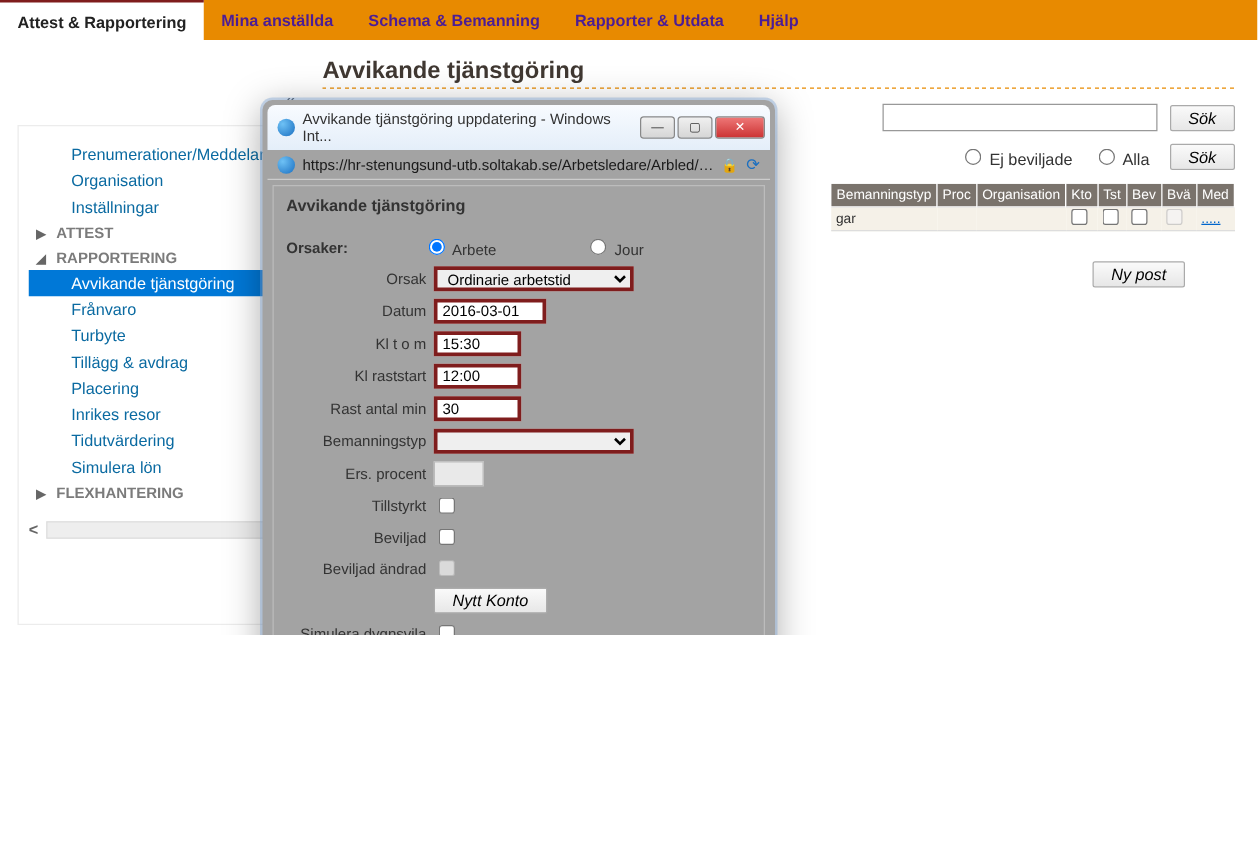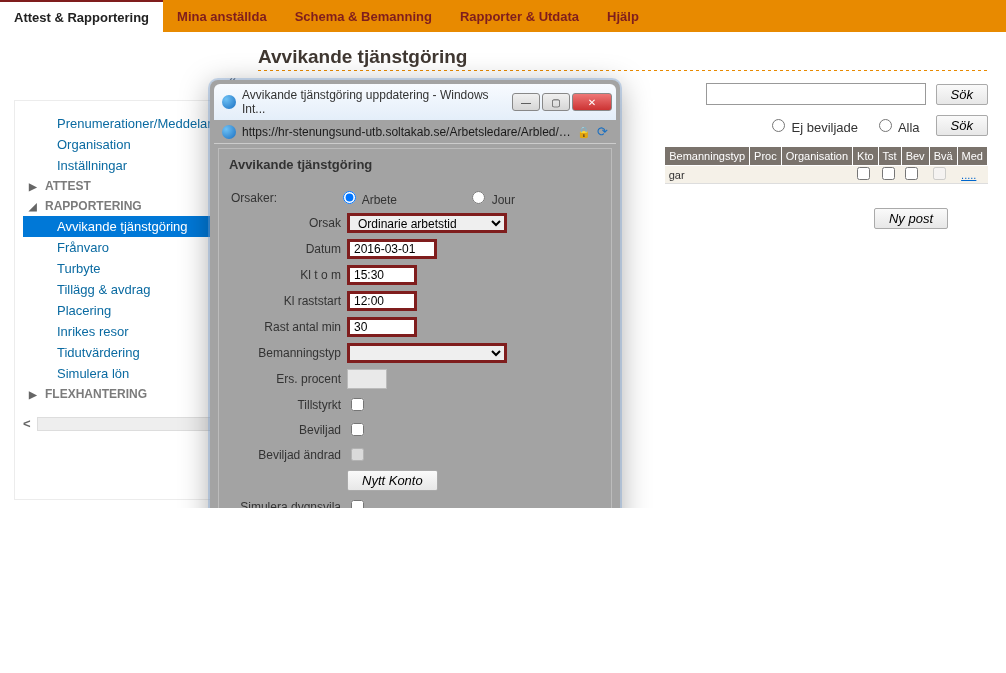--- a/index.html
+++ b/index.html
@@ -14,21 +14,21 @@
   .topnav {
     display: flex;
     background: #e88a00;
     height: 32px;
     align-items: stretch;
   }
   .topnav .tab {
     padding: 0 14px;
     display: flex;
     align-items: center;
-    color: #7f1d1d;
+    color: #4c1d95;
     font-weight: 600;
     cursor: pointer;
   }
   .topnav .tab.active {
     background: #fff;
     color: #222;
     border-top: 2px solid #7f1d1d;
   }
   
   .layout { display: flex; }
@@ -290,21 +290,21 @@
       <div class="addrbar">
         <span class="ie-icon"></span>
         <span class="url">https://hr-stenungsund-utb.soltakab.se/Arbetsledare/Arbled/Au</span>
         <span class="lock-icon"></span>
         <span class="refresh-icon"></span>
       </div>
       <div class="body">
         <div class="section-title">Avvikande tjänstgöring</div>
 
         <div class="frm-row">
-          <label style="width:50px;text-align:center;font-weight:400">Orsaker:</label>
+          <label style="width:50px;text-align:left;font-weight:700">Orsaker:</label>
           <label><input type="radio" name="orsaker" checked="" style=""> <span>Arbete</span></label>
           <label><input type="radio" name="orsaker" style=""> <span>Jour</span></label>
         </div>
 
         <div class="frm-row">
             <label>Orsak</label>
             <div class="ctrl"><select class="w150"><option>Ordinarie arbetstid</option></select></div>
           </div>
         <div class="frm-row">
             <label>Datum</label>

